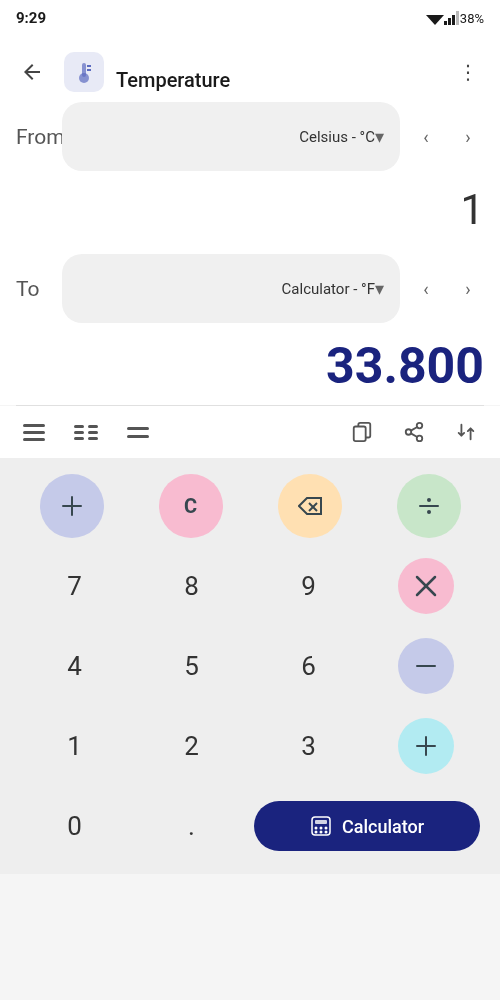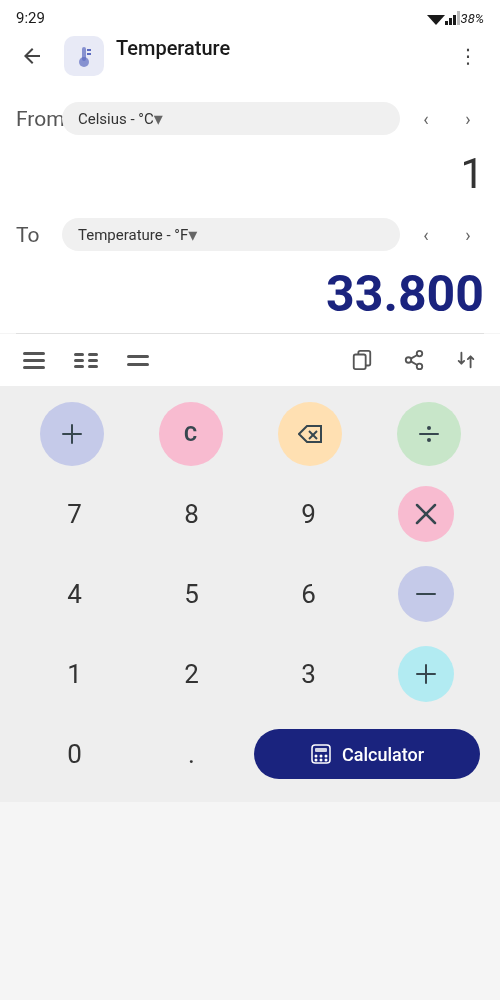--- a/index.html
+++ b/index.html
@@ -16,40 +16,39 @@
     .status-bar {
       background: #fff;
       height: 36px;
       display: flex;
       align-items: center;
       justify-content: space-between;
       padding: 0 16px;
     }
     .status-time {
       font-size: 15px;
-      font-weight: 400;
+      font-weight: 700;
       color: #1a1a1a;
     }
     .status-icons {
       display: flex;
       align-items: center;
       gap: 0;
-      font-style: italic;
     }
     .status-icons span {
       font-size: 13px;
       color: #1a1a1a;
     }
 
     
     .app-bar {
       background: #fff;
       height: 56px;
       display: flex;
-      align-items: flex-start;
+      align-items: flex-end;
       padding: 0 12px;
       gap: 12px;
     }
     .back-btn {
       width: 40px;
       height: 40px;
       display: flex;
       align-items: center;
       justify-content: center;
       cursor: pointer;
@@ -100,24 +99,24 @@
     .conv-label {
       font-size: 21px;
       color: #555;
       width: 36px;
       flex-shrink: 0;
     }
     .conv-select {
       flex: 1;
       background: #f0f0f0;
       border-radius: 20px;
-      padding: 6px 16px;
-      display: flex;
-      align-items: center;
-      justify-content: flex-start;
+      padding: 24px 16px;
+      display: flex;
+      align-items: center;
+      justify-content: flex-end;
       cursor: pointer;
     }
     .conv-select-text {
       font-size: 15px;
       color: #333;
     }
     .conv-select-arrow {
       font-size: 18px;
       color: #666;
     }
@@ -356,21 +355,21 @@
     </div>
     <div class="nav-arrow">‹</div>
     <div class="nav-arrow">›</div>
   </div>
 
   <div class="value-display">1</div>
 
   <div class="conv-row">
     <span class="conv-label">To</span>
     <div class="conv-select">
-      <span class="conv-select-text">Temperature - °F</span>
+      <span class="conv-select-text">Calculator - °F</span>
       <span class="conv-select-arrow">▾</span>
     </div>
     <div class="nav-arrow">‹</div>
     <div class="nav-arrow">›</div>
   </div>
 
   <div class="result-display">33.800</div>
 </div>
 
 <div class="divider"></div>

